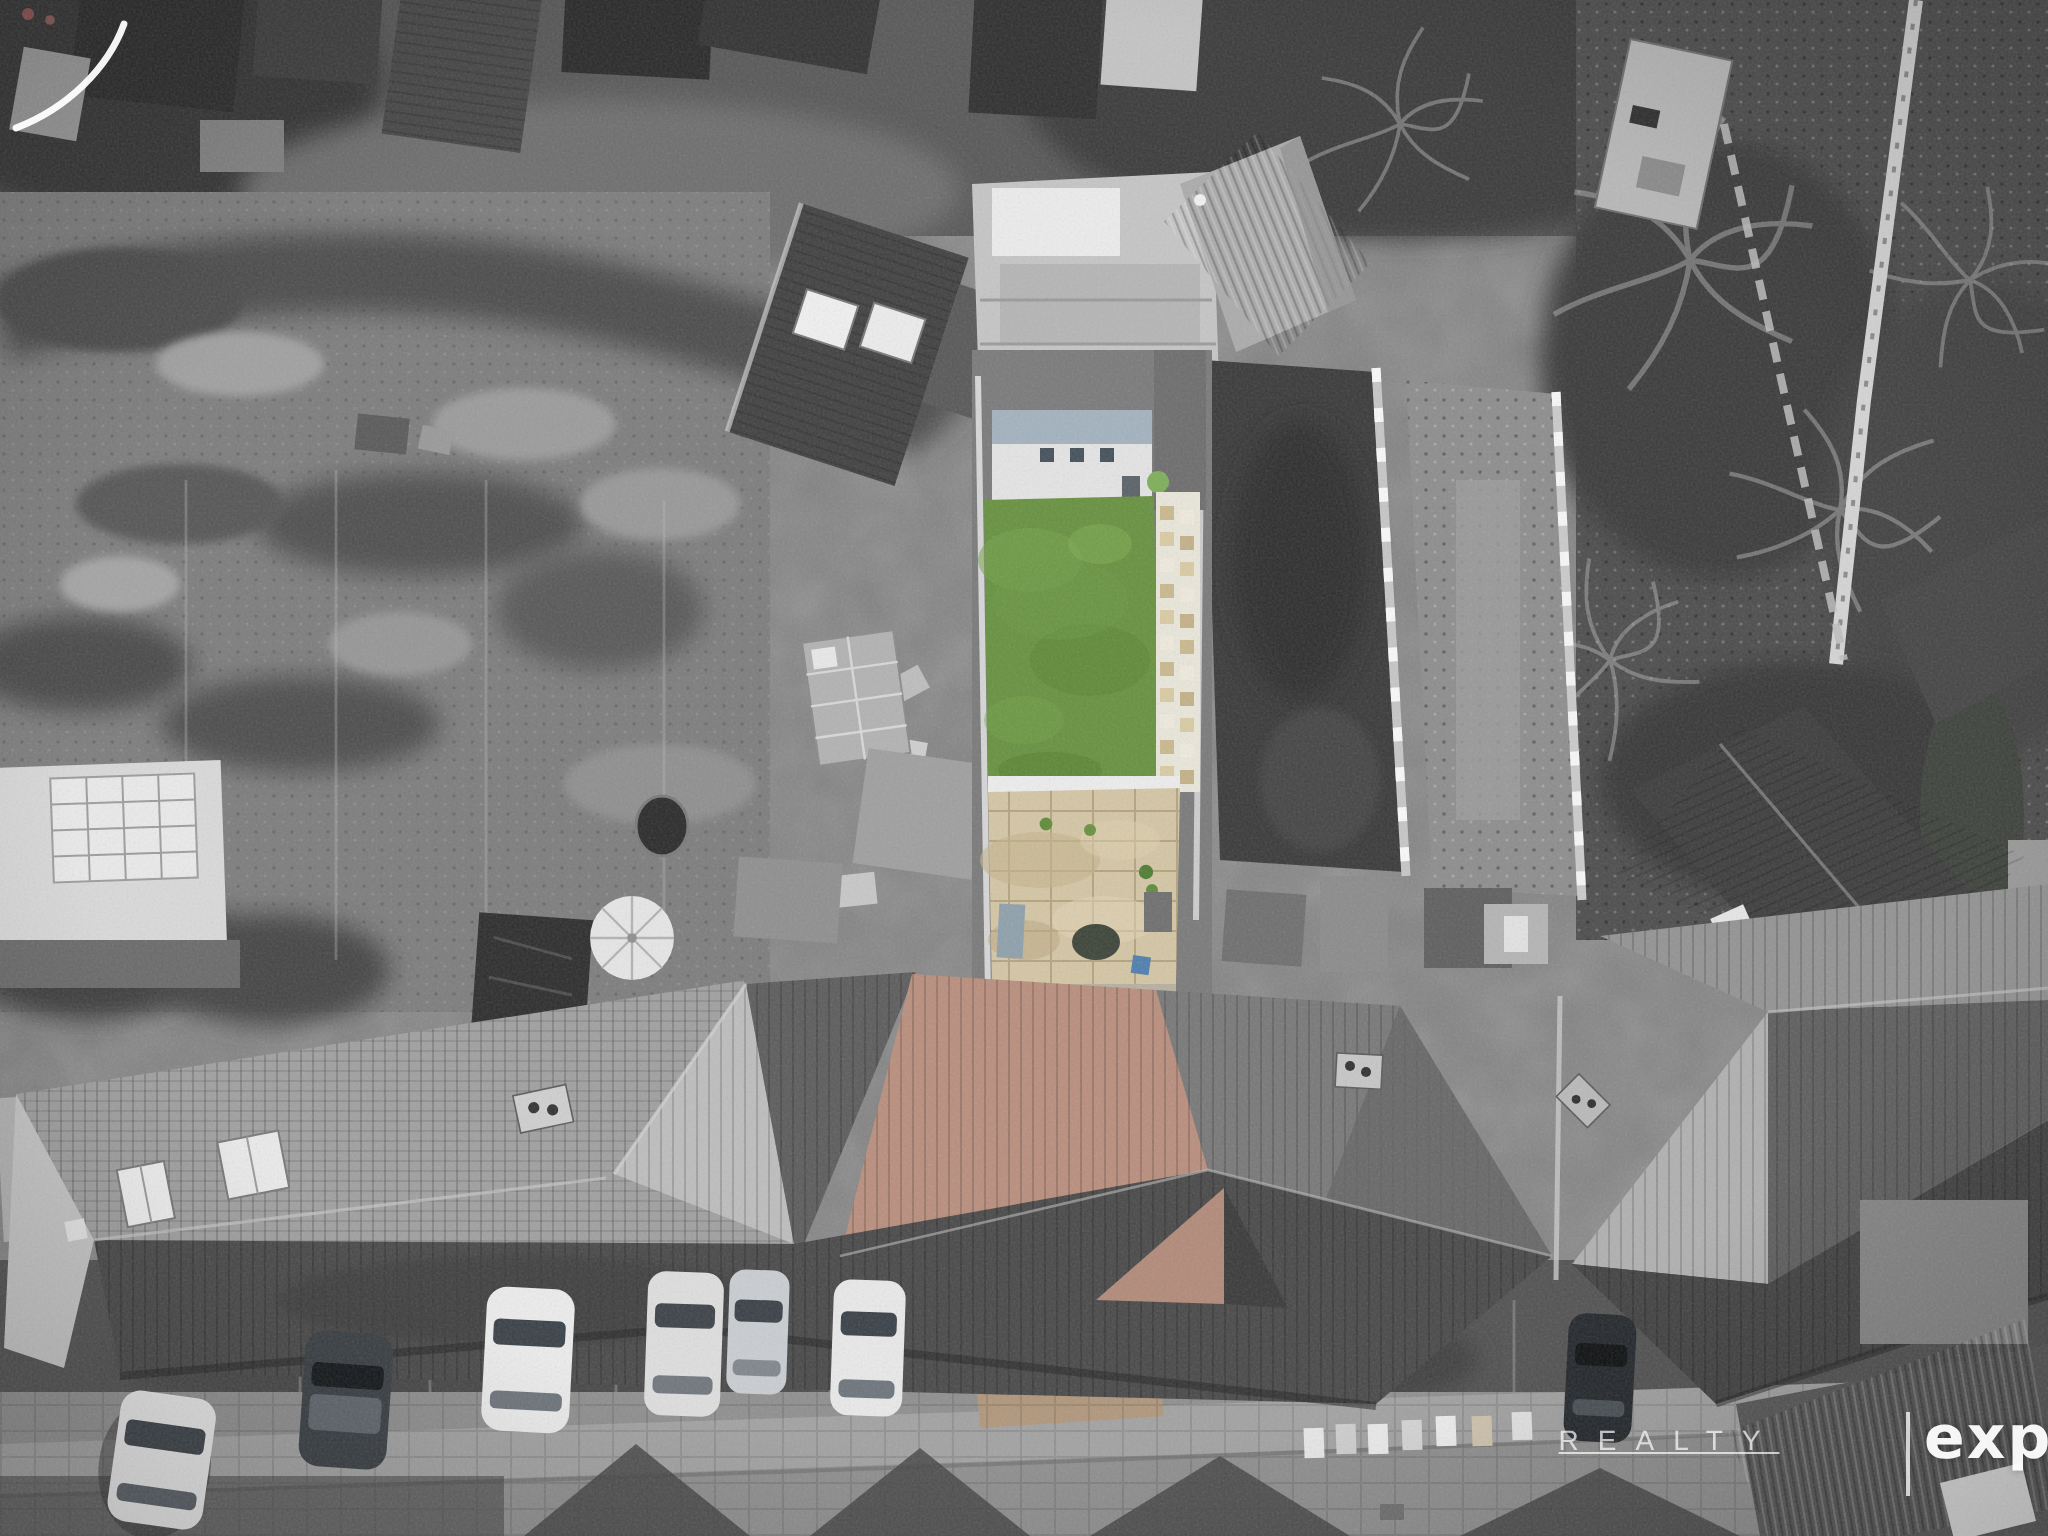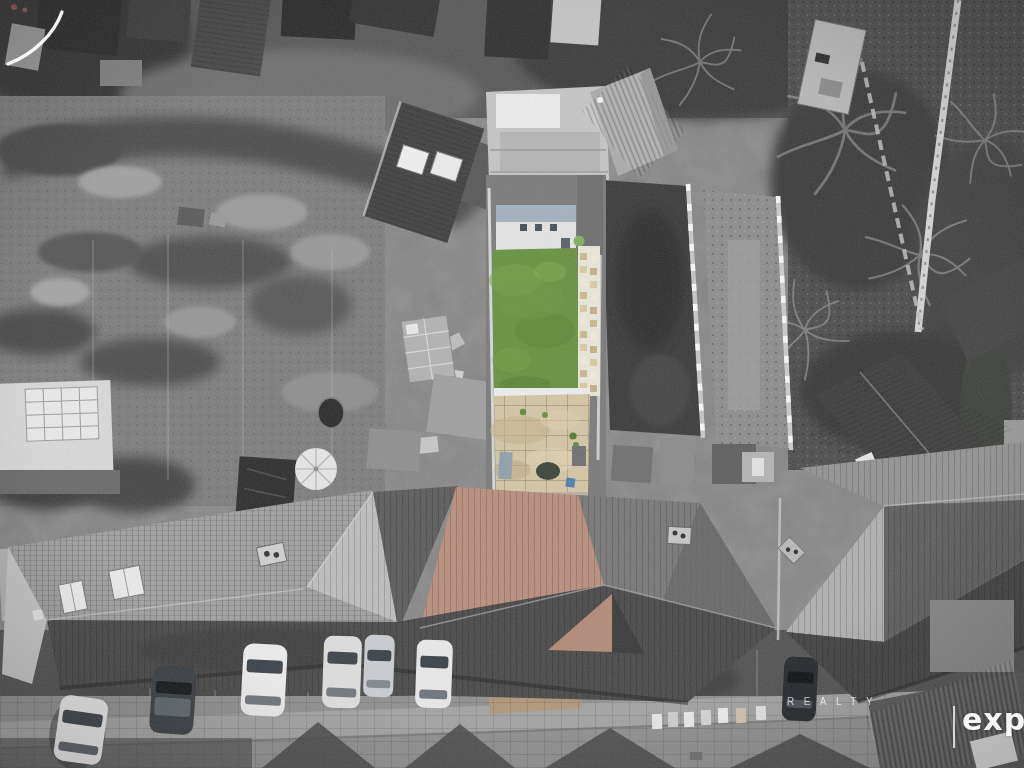--- a/index.html
+++ b/index.html
@@ -1,21 +1,21 @@
 <!DOCTYPE html>
 <html><head>
 <meta charset="utf-8">
 <style>
   html,body{margin:0;padding:0;background:#111;}
   .stage{position:relative;width:1024px;height:768px;overflow:hidden;background:#858585;font-family:"Liberation Sans",sans-serif;}
   .stage svg{position:absolute;left:0;top:0;}
   
   .wm{position:absolute;left:712px;top:696px;width:236px;text-align:center;color:#fff;z-index:10;pointer-events:none;}
   .wm-brand{font-family:"Liberation Serif",serif;font-size:38px;line-height:1.05;letter-spacing:1px;opacity:.96;text-shadow:0 0 5px rgba(0,0,0,.25);}
-  .wm-sub{font-family:"Liberation Sans",sans-serif;font-size:10px;letter-spacing:9.5px;padding-left:9px;margin-top:0;opacity:.7;}
+  .wm-sub{font-family:"Liberation Sans",sans-serif;font-size:14px;letter-spacing:9.5px;padding-left:9px;margin-top:16px;opacity:.7;text-decoration:underline;}
   .wm-divider{position:absolute;left:953px;top:706px;width:1.5px;height:42px;background:#fff;opacity:.75;z-index:10;}
   .exp{position:absolute;left:962px;top:702px;z-index:10;color:#fff;font-family:"DejaVu Sans",sans-serif;font-weight:bold;font-size:30px;letter-spacing:1px;opacity:.95;text-shadow:0 0 4px rgba(0,0,0,.3);}
   .exp-swash{position:absolute;left:940px;top:698px;z-index:11;}
 </style>
 </head>
 <body>
 
 <div class="stage">
 <svg width="1024" height="768" viewBox="0 0 1024 768">
   <defs>

